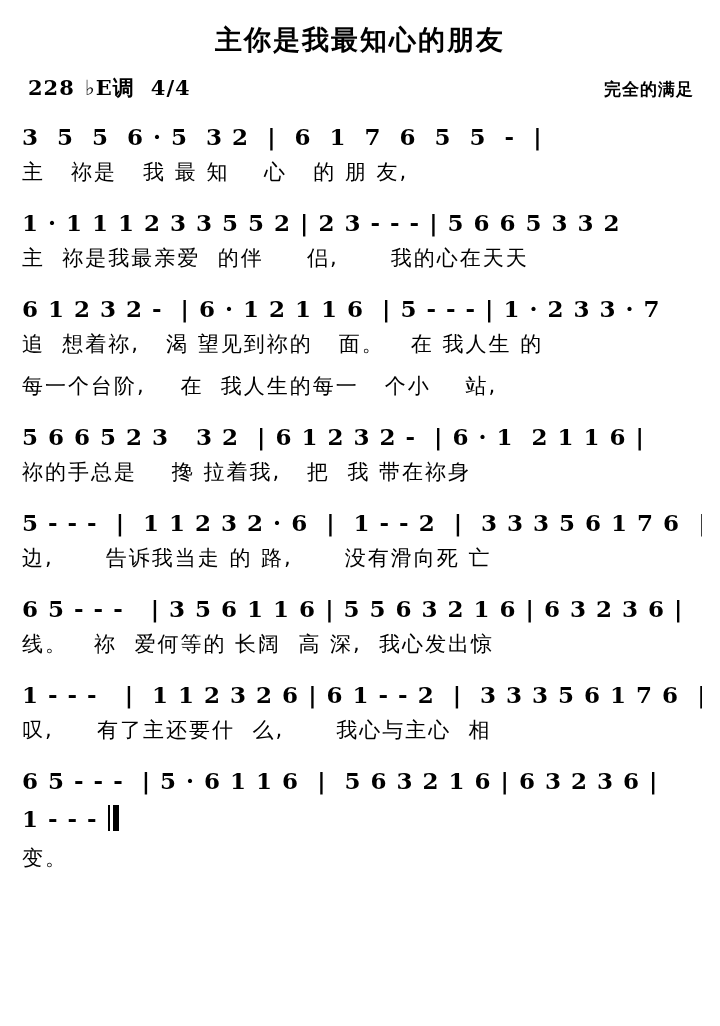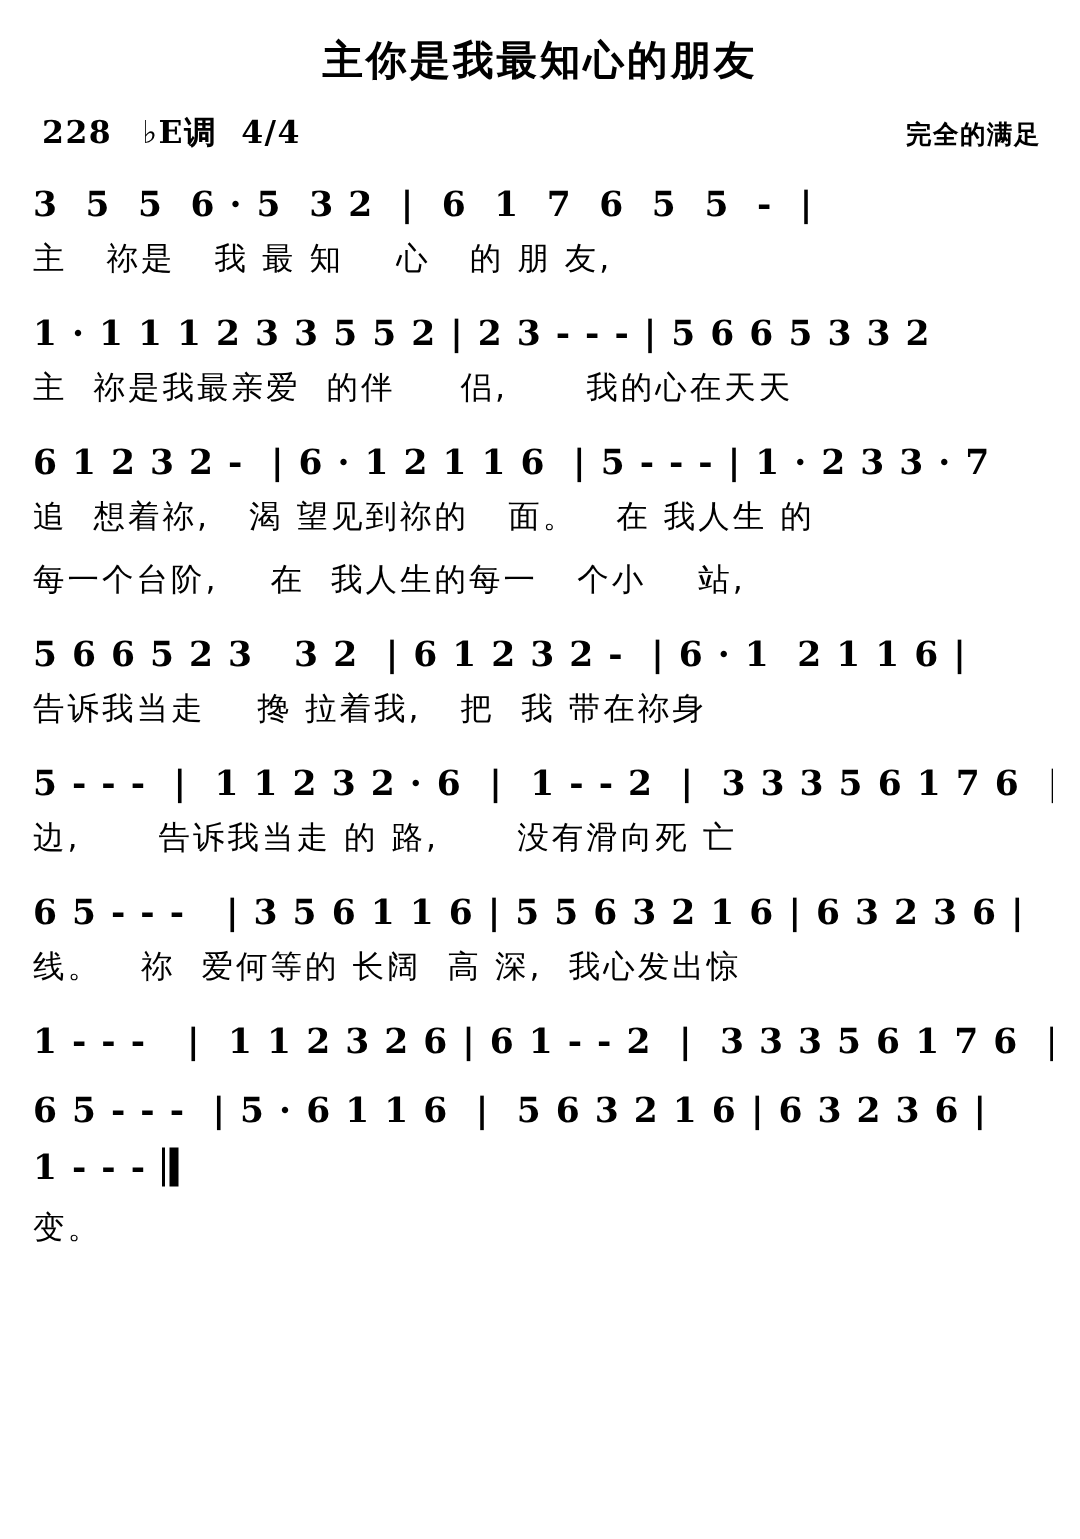--- a/index.html
+++ b/index.html
@@ -40,21 +40,21 @@
     position: absolute;
     left: 28px;
     top: 0;
     font-family: "DejaVu Serif", "Liberation Serif", serif;
     font-weight: bold;
     font-size: 21px;
     letter-spacing: 1px;
     white-space: nowrap;
   }
   .meta-left .num {
-    margin-right: 20px;
+    margin-right: 10px;
   }
   .meta-left .key {
     margin-right: 16px;
   }
   .meta-right {
     position: absolute;
     right: 26px;
     top: 4px;
     font-family: "DejaVu Sans", "Liberation Sans", sans-serif;
     font-weight: bold;
@@ -157,35 +157,36 @@
       <div class="notes">6 1 2 3 2 -  | 6 · 1 2 1 1 6  | 5 - - - | 1 · 2 3 3 · 7</div>
       <div class="lyric">追  想着祢,   渴 望见到祢的   面。   在 我人生 的</div>
     </div>
 
     <div class="system">
       <div class="lyric">每一个台阶,    在  我人生的每一   个小    站,</div>
     </div>
 
     <div class="system">
       <div class="notes">5 6 6 5 2 3   3 2  | 6 1 2 3 2 -  | 6 · 1  2 1 1 6 |</div>
-      <div class="lyric">告诉我当走    搀 拉着我,   把  我 带在祢身</div>
+      <div class="lyric">祢的手总是    搀 拉着我,   把  我 带在祢身</div>
     </div>
 
     <div class="system">
       <div class="notes">5 - - -  |  1 1 2 3 2 · 6  |  1 - - 2  |  3 3 3 5 6 1 7 6  |</div>
       <div class="lyric">边,      告诉我当走 的 路,      没有滑向死 亡</div>
     </div>
 
     <div class="system">
       <div class="notes">6 5 - - -   | 3 5 6 1 1 6 | 5 5 6 3 2 1 6 | 6 3 2 3 6 |</div>
       <div class="lyric">线。   祢  爱何等的 长阔  高 深,  我心发出惊</div>
     </div>
 
     <div class="system">
       <div class="notes">1 - - -   |  1 1 2 3 2 6 | 6 1 - - 2  |  3 3 3 5 6 1 7 6  |</div>
+      <div class="lyric">叹,     有了主还要什  么,      我心与主心  相</div>
     </div>
 
     <div class="system">
       <div class="notes">6 5 - - -  | 5 · 6 1 1 6  |  5 6 3 2 1 6 | 6 3 2 3 6 |</div>
     </div>
 
     <div class="system">
       <div class="last-notes">
         <span>1 - - -</span><span class="endbar"></span>
       </div>

